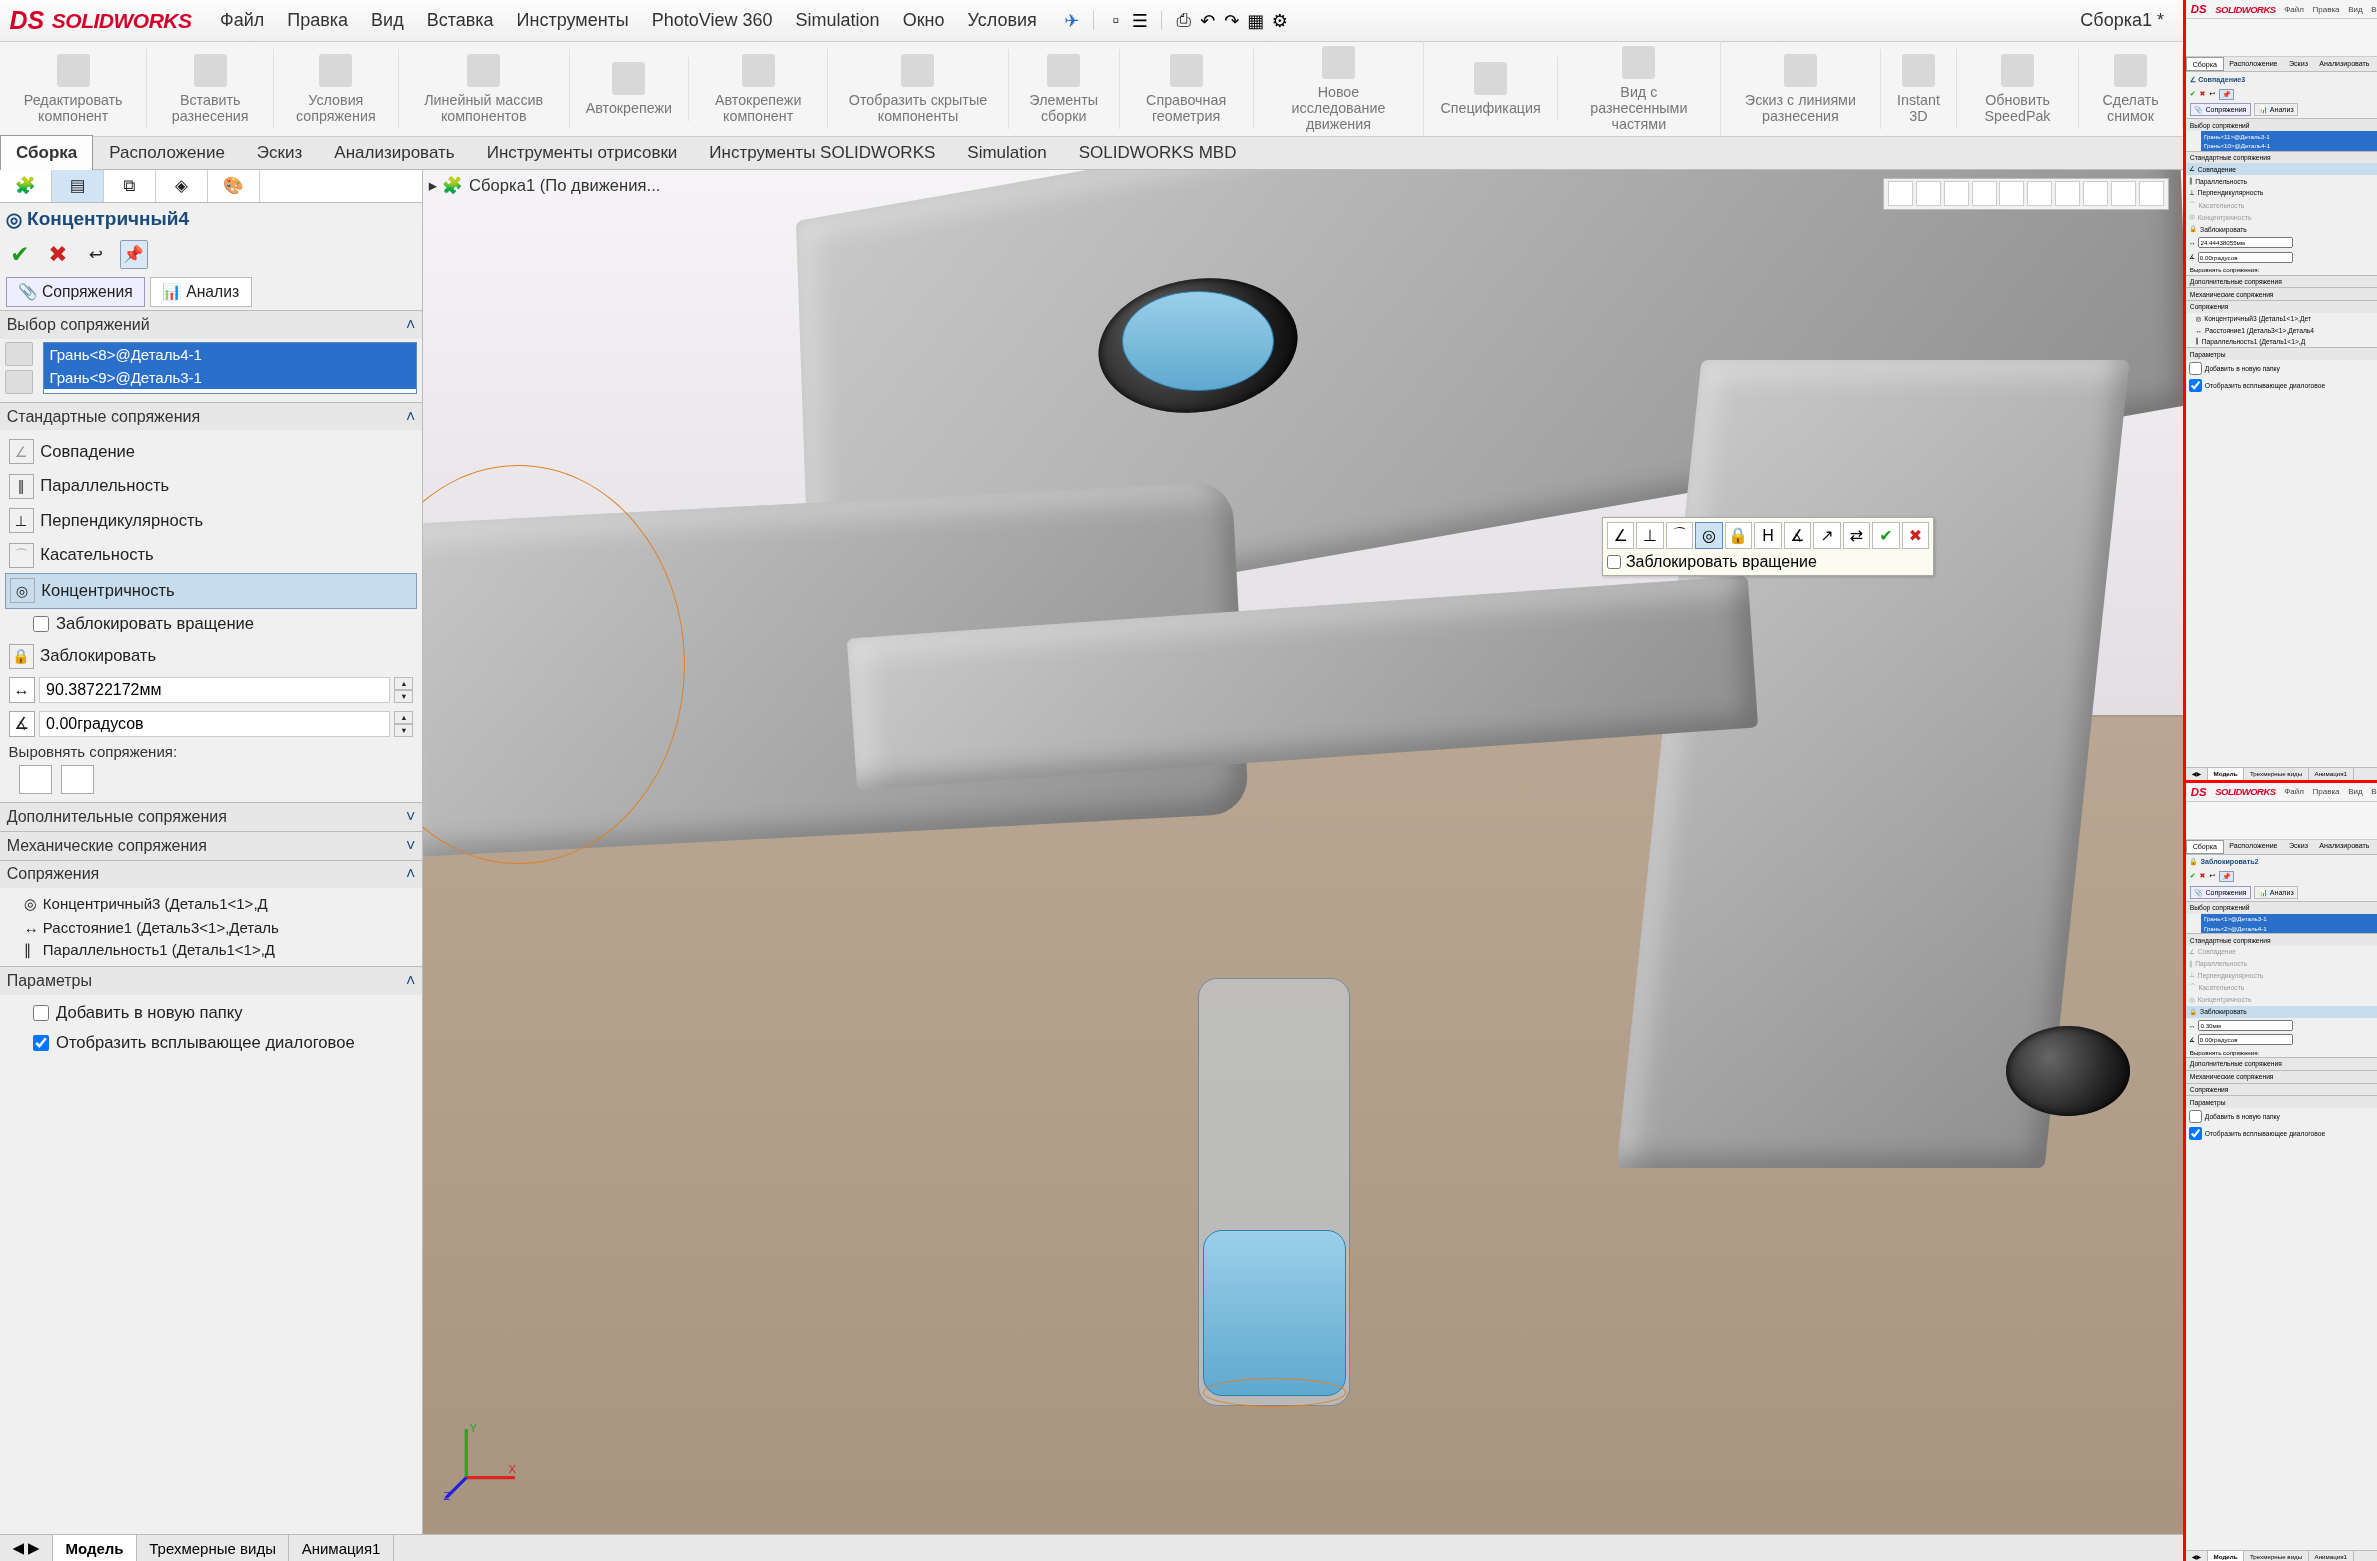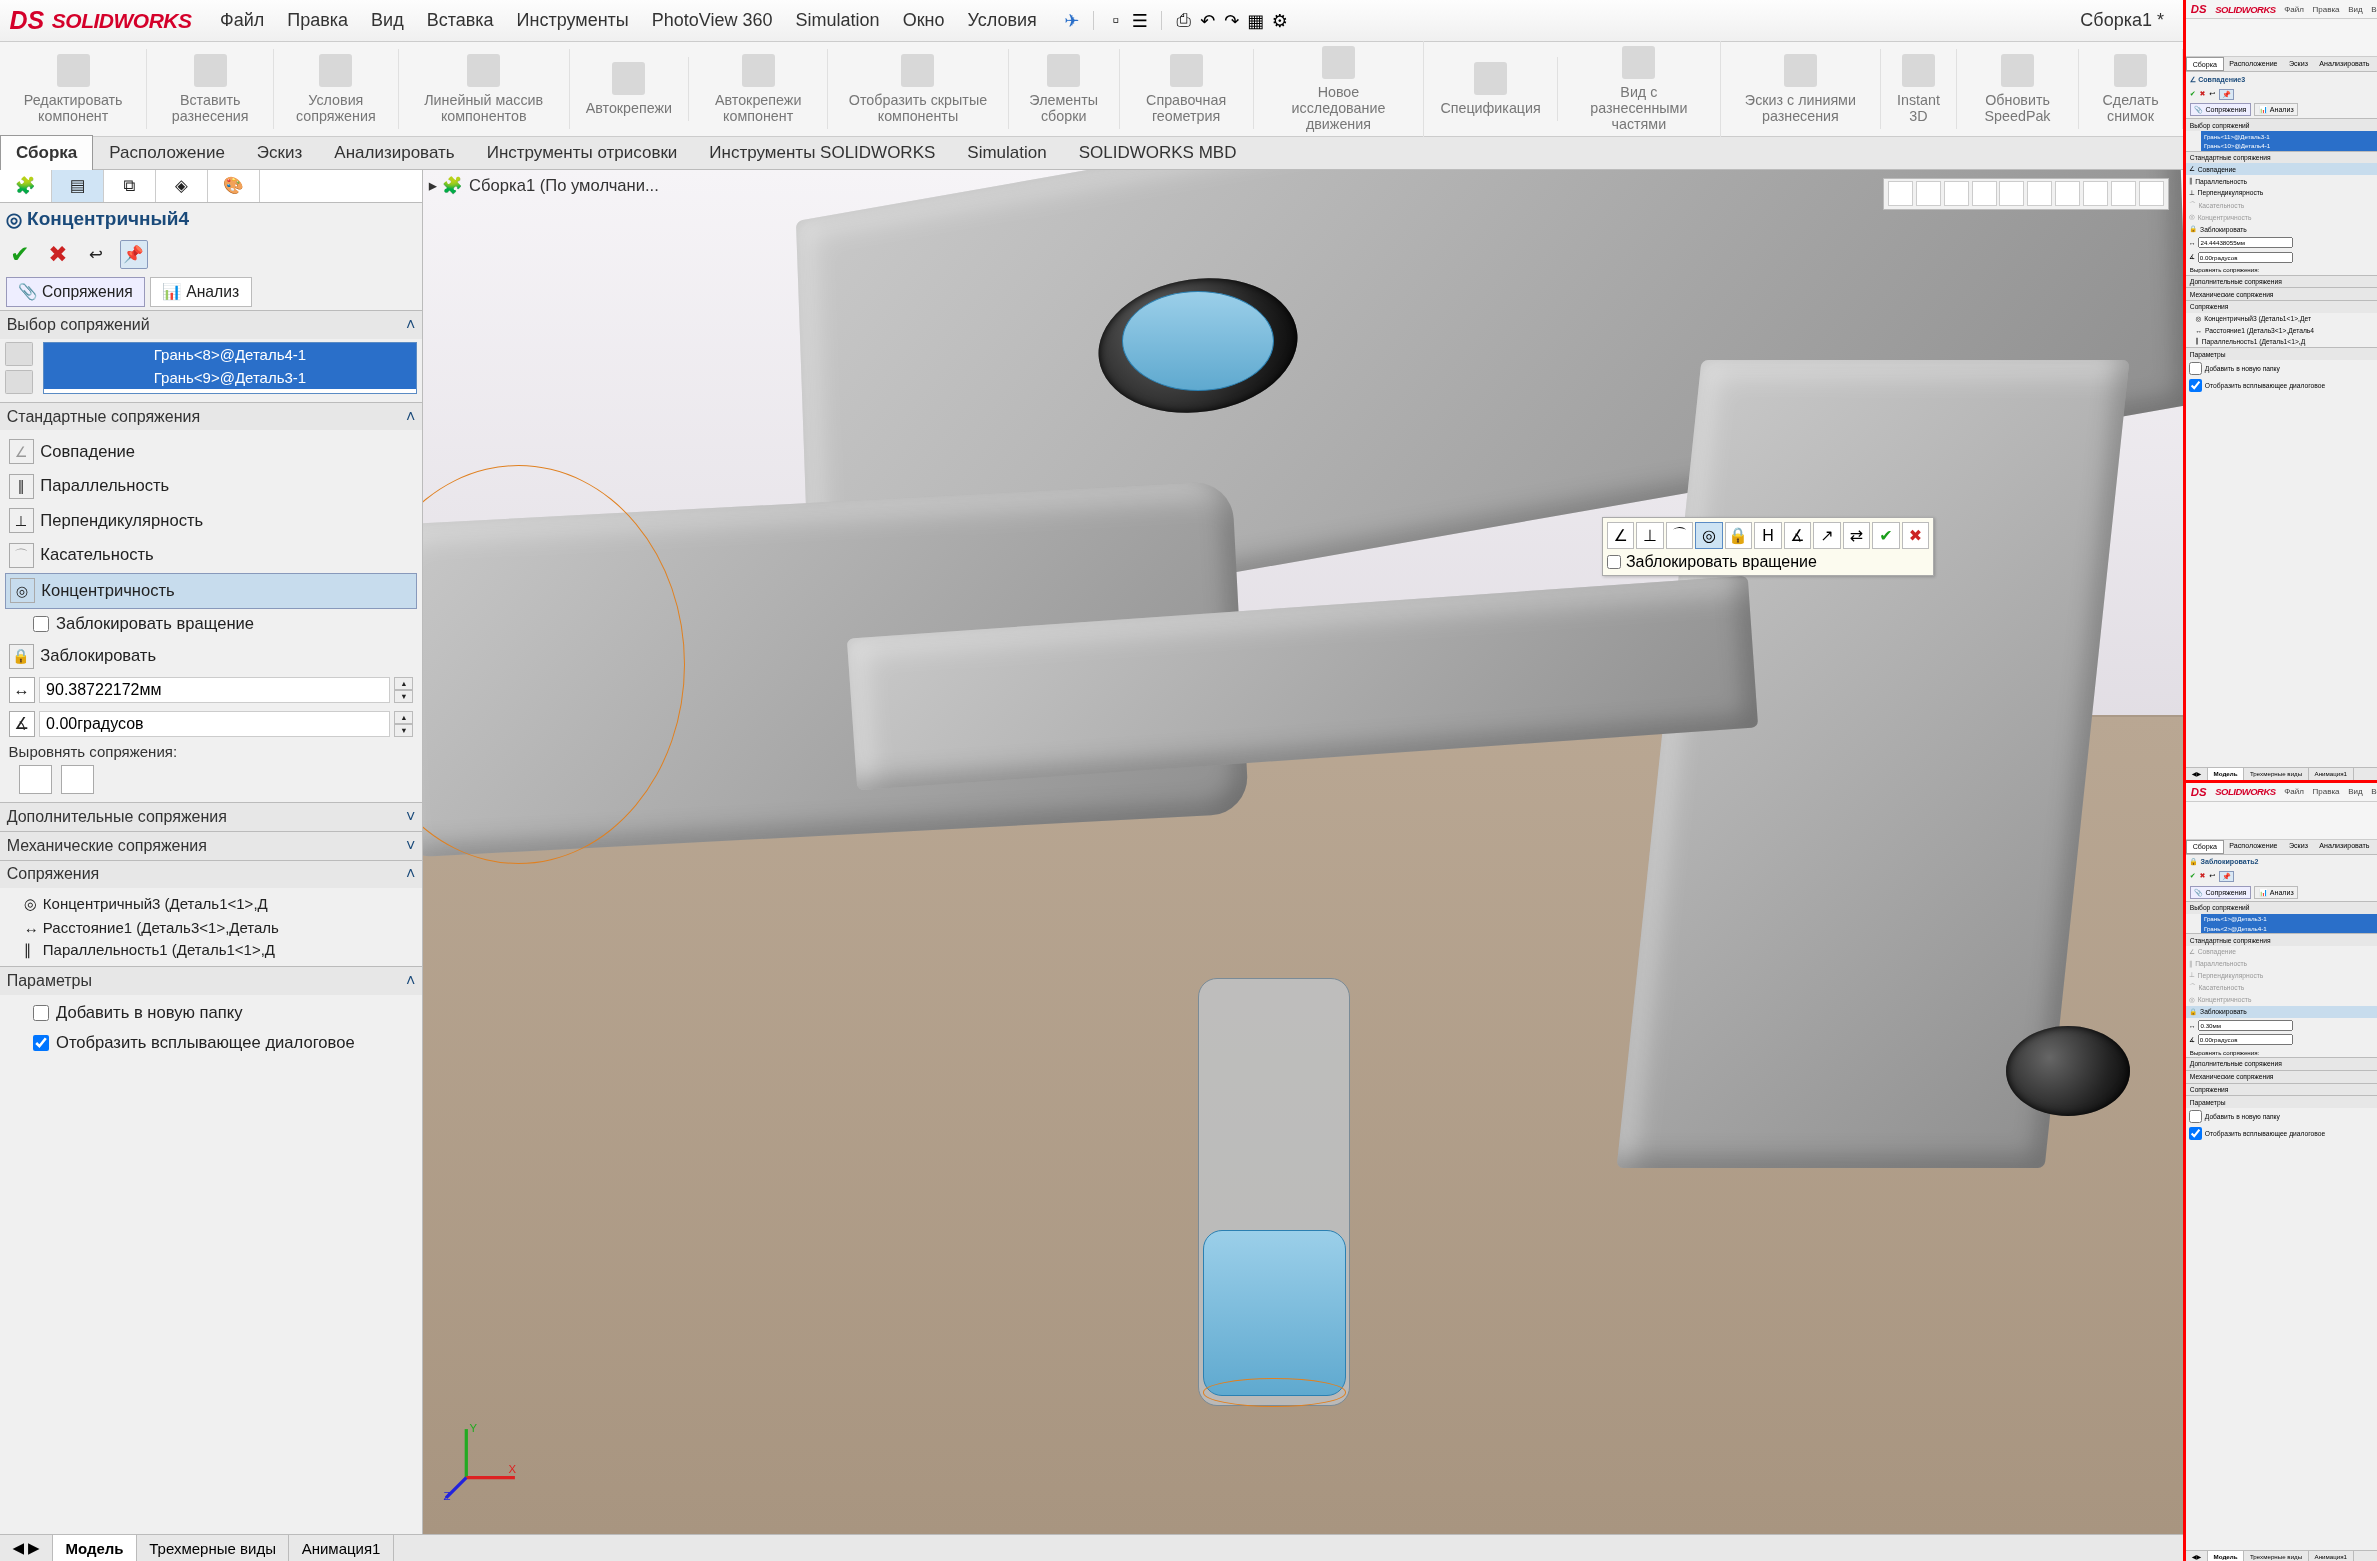--- a/index.html
+++ b/index.html
@@ -47,21 +47,21 @@
 
 .pm-subtabs { display:flex; padding:2.9px 5.7px; gap:4.8px; }
 .pm-subtabs .stab { padding:4.8px 11.4px; border:0.5px solid #bbb; background:#fff; font-size:15.7px; }
 .pm-subtabs .stab.active { background:#eef; border-color:#99b; }
 
 .pm-section { border-top:0.5px solid #bbb; }
 .pm-section-hd { display:flex; align-items:center; justify-content:space-between; padding:4.8px 6.7px; background:#e7e7e7; font-size:16px; color:#333; }
 .pm-section-hd .chev { color:#1a4a7a; font-size:16px; }
 .pm-section-body { padding:3.8px 4.8px; }
 
-.sel-box { background:#fff; border:1px solid #5a8bc4; min-height:52px; margin-left:38px;text-align:center; }
+.sel-box { background:#fff; border:1px solid #5a8bc4; min-height:52px; margin-left:38px; }
 .sel-box .srow { padding:2.9px 5.7px; background:#2a6fc9; color:#fff; font-size:15px; }
 .lefticons { float:left; width:33px; }
 .lefticons .li { width:28.5px; height:24px; background:#ddd; margin-bottom:3.8px; border:0.5px solid #bbb; border-radius:1.4px; }
 
 .mate-row { display:flex; align-items:center; gap:6.7px; padding:4.8px 3.8px; cursor:pointer; }
 .mate-row.selected { background:#c7dced; border:0.5px solid #89b; }
 .mate-row .micon { width:25px; height:25px; border:0.5px solid #aaa; display:flex; align-items:center; justify-content:center; font-size:14.3px; }
 .mate-row .mname { font-size:16.6px; color:#222; }
 .mate-row.disabled { color:#999; }
 
@@ -409,21 +409,21 @@
       <div class="part-bracket" style="left:-38px; top:333px; width:856px; height:333px; transform:rotate(-3deg); border-radius:38px;"></div>
       <div class="part-bracket" style="left:428px; top:437px; width:903px; height:152px; transform:rotate(-4deg);"></div>
       <div class="hole" style="left:675px; top:109px; width:200px; height:133px; transform:rotate(-8deg);"></div>
       <div class="highlight-cyl" style="left:699px; top:121px; width:152px; height:100px;"></div>
       <div class="edge-orange" style="left:-71px; top:295px; width:333px; height:399px;"></div>
 
       <div class="pin-body trans" style="left:775px; top:808px; width:152px; height:428px;"></div>
       <div class="highlight-cyl" style="left:780px; top:1060px; width:143px; height:166px; border-radius:19px;"></div>
       <div class="edge-orange" style="left:780px; top:1208px; width:143px; height:28.5px; border-radius:50%;"></div>
 
-      <div class="flytree">▸ <span class="ficon">🧩</span> <span>Сборка1  (По умолчани...</span></div>
+      <div class="flytree">▸ <span class="ficon">🧩</span> <span>Сборка1  (По движения...</span></div>
 
       <div class="view-toolbar">
         <div class="vt"></div>
         <div class="vt"></div>
         <div class="vt"></div>
         <div class="vt"></div>
         <div class="vt"></div>
         <div class="vt"></div>
         <div class="vt"></div>
         <div class="vt"></div>

